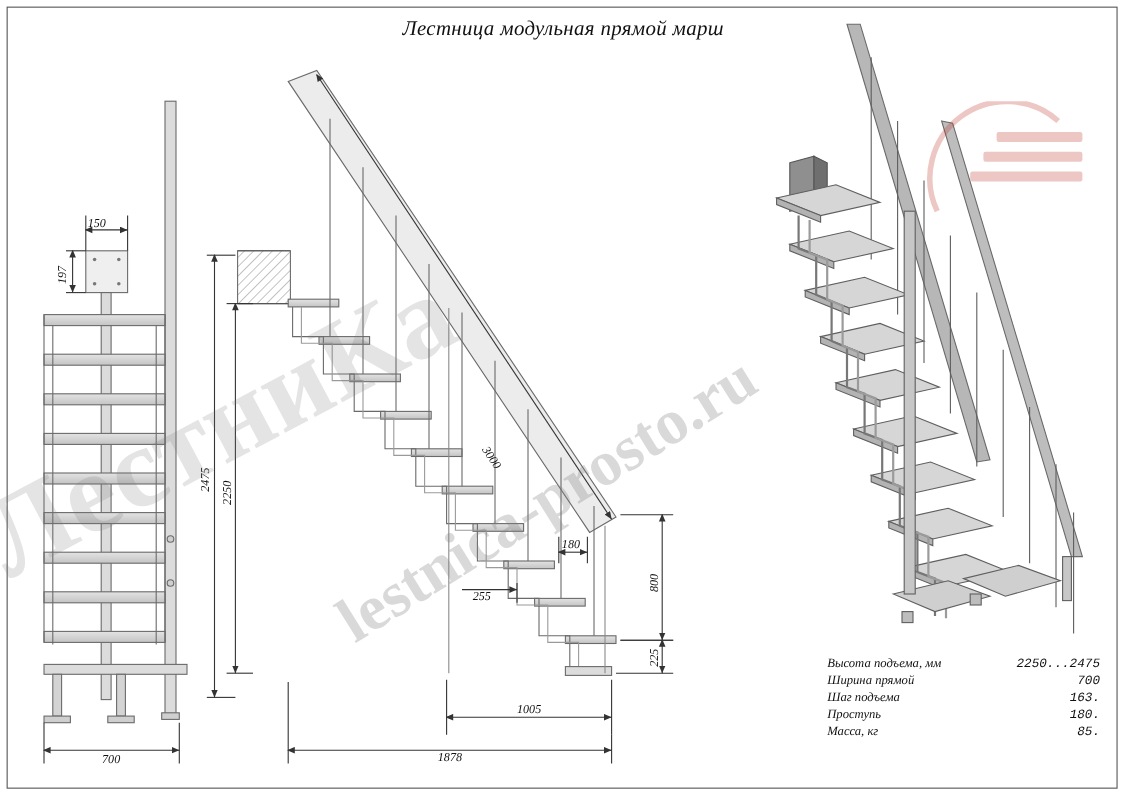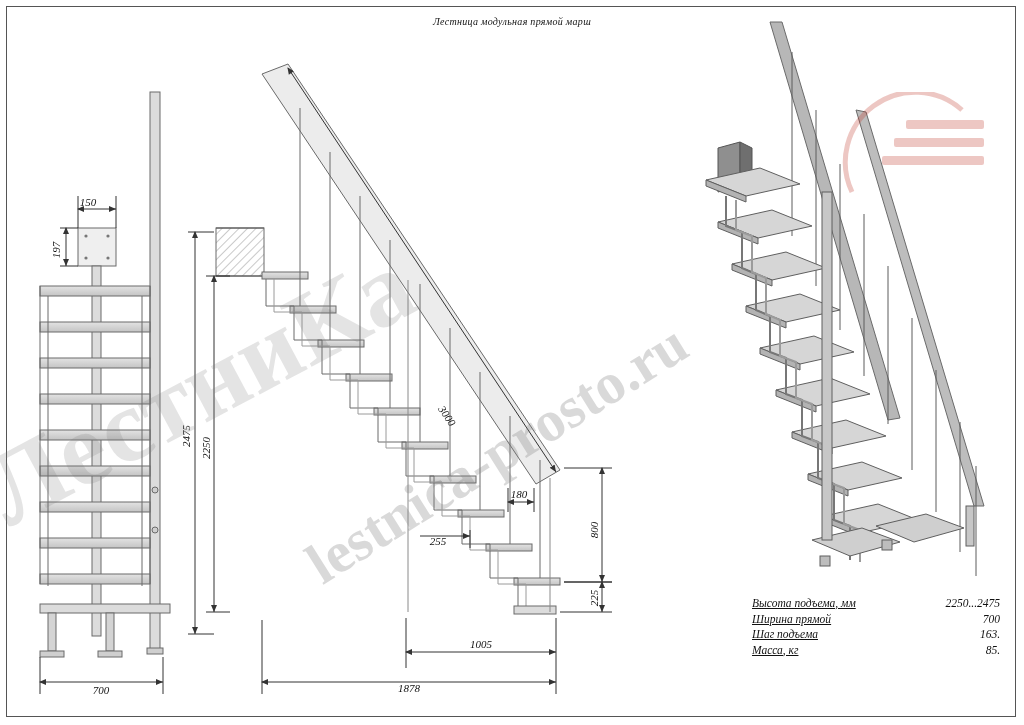--- a/index.html
+++ b/index.html
@@ -25,21 +25,21 @@
     box-sizing: border-box;
   }
   .title {
     position: absolute;
     left: 0;
     top: 16px;
     width: 1024px;
     text-align: center;
     font-family: "Liberation Serif", serif;
     font-style: italic;
-    font-size: 10px;
+    font-size: 19px;
     color: #111;
     letter-spacing: 0.3px;
   }
   
   .wm-main {
     position: absolute;
     left: 20px;
     top: 430px;
     font-family: "Liberation Serif", serif;
     font-weight: bold;
@@ -89,22 +89,22 @@
     font-family: "Liberation Serif", serif;
     font-style: italic;
     font-size: 11.5px;
     color: #111;
   }
   .spec-row {
     display: flex;
     justify-content: space-between;
     line-height: 15.5px;
   }
-  .spec-row .k { white-space: nowrap; text-decoration: underline; }
-  .spec-row .v { white-space: nowrap; }
+  .spec-row .k { white-space: nowrap; }
+  .spec-row .v { white-space: nowrap; font-family: Liberation Mono, monospace; }
   .dim-text {
     font-family: "Liberation Serif", serif;
     font-style: italic;
     font-size: 11px;
     fill: #111;
   }
 </style>
 </head>
 <body>
 
@@ -373,18 +373,22 @@
     </div>
     <div class="spec-row">
       <span class="k">Ширина прямой</span>
       <span class="v">700</span>
     </div>
     <div class="spec-row">
       <span class="k">Шаг подъема</span>
       <span class="v">163.</span>
     </div>
     <div class="spec-row">
+      <span class="k">Проступь</span>
+      <span class="v">180.</span>
+    </div>
+    <div class="spec-row">
       <span class="k">Масса, кг</span>
       <span class="v">85.</span>
     </div>
   </div>
 
 </div>
 
 </body></html>

